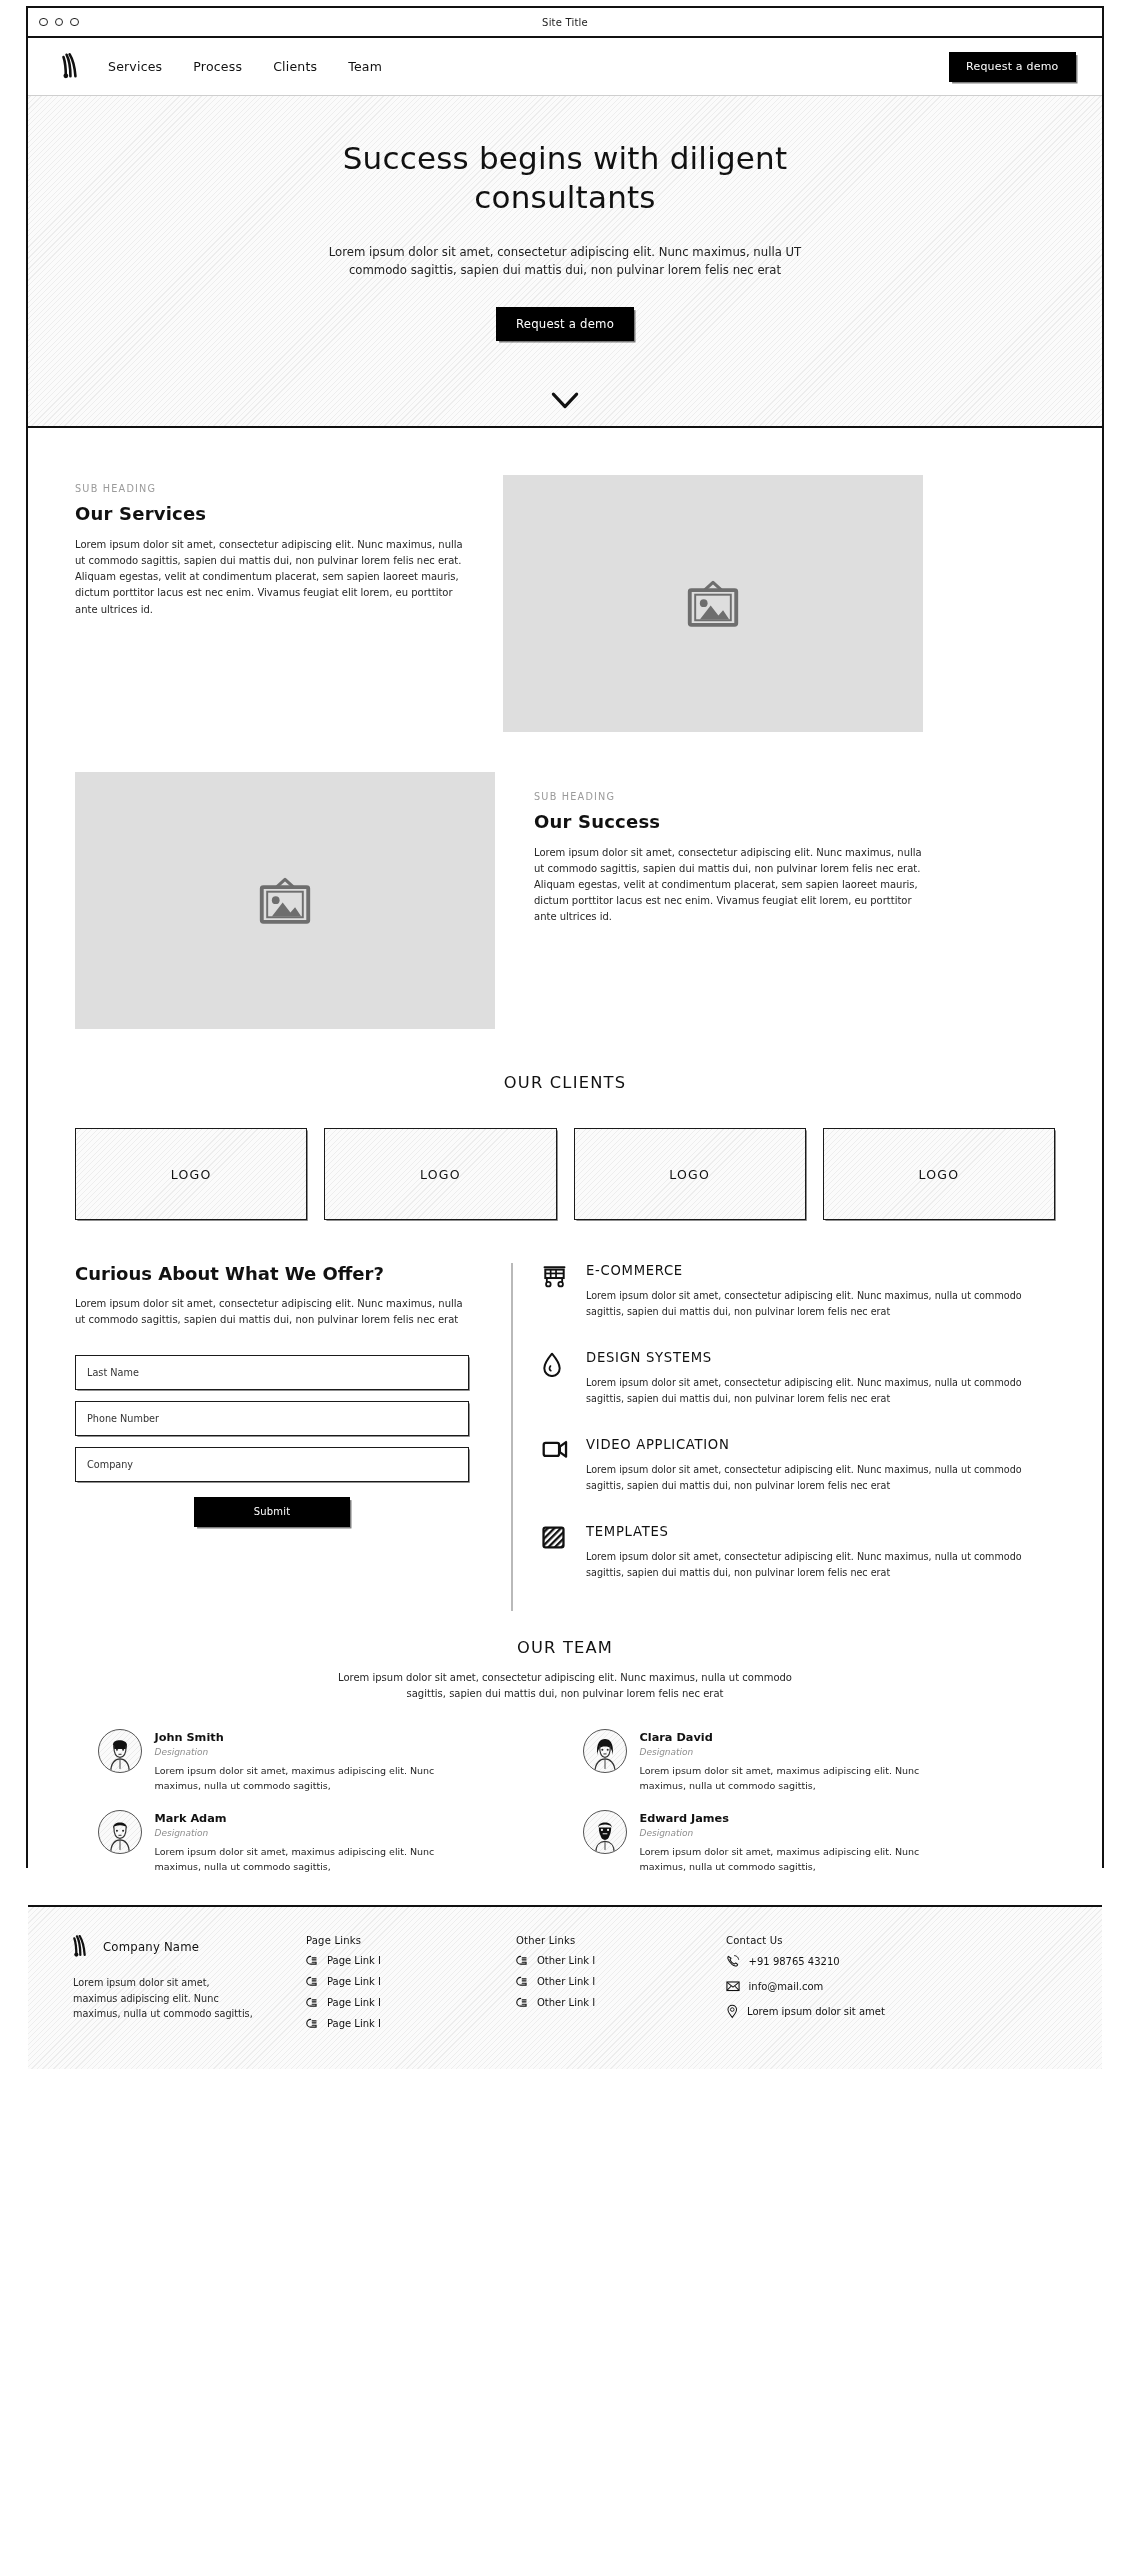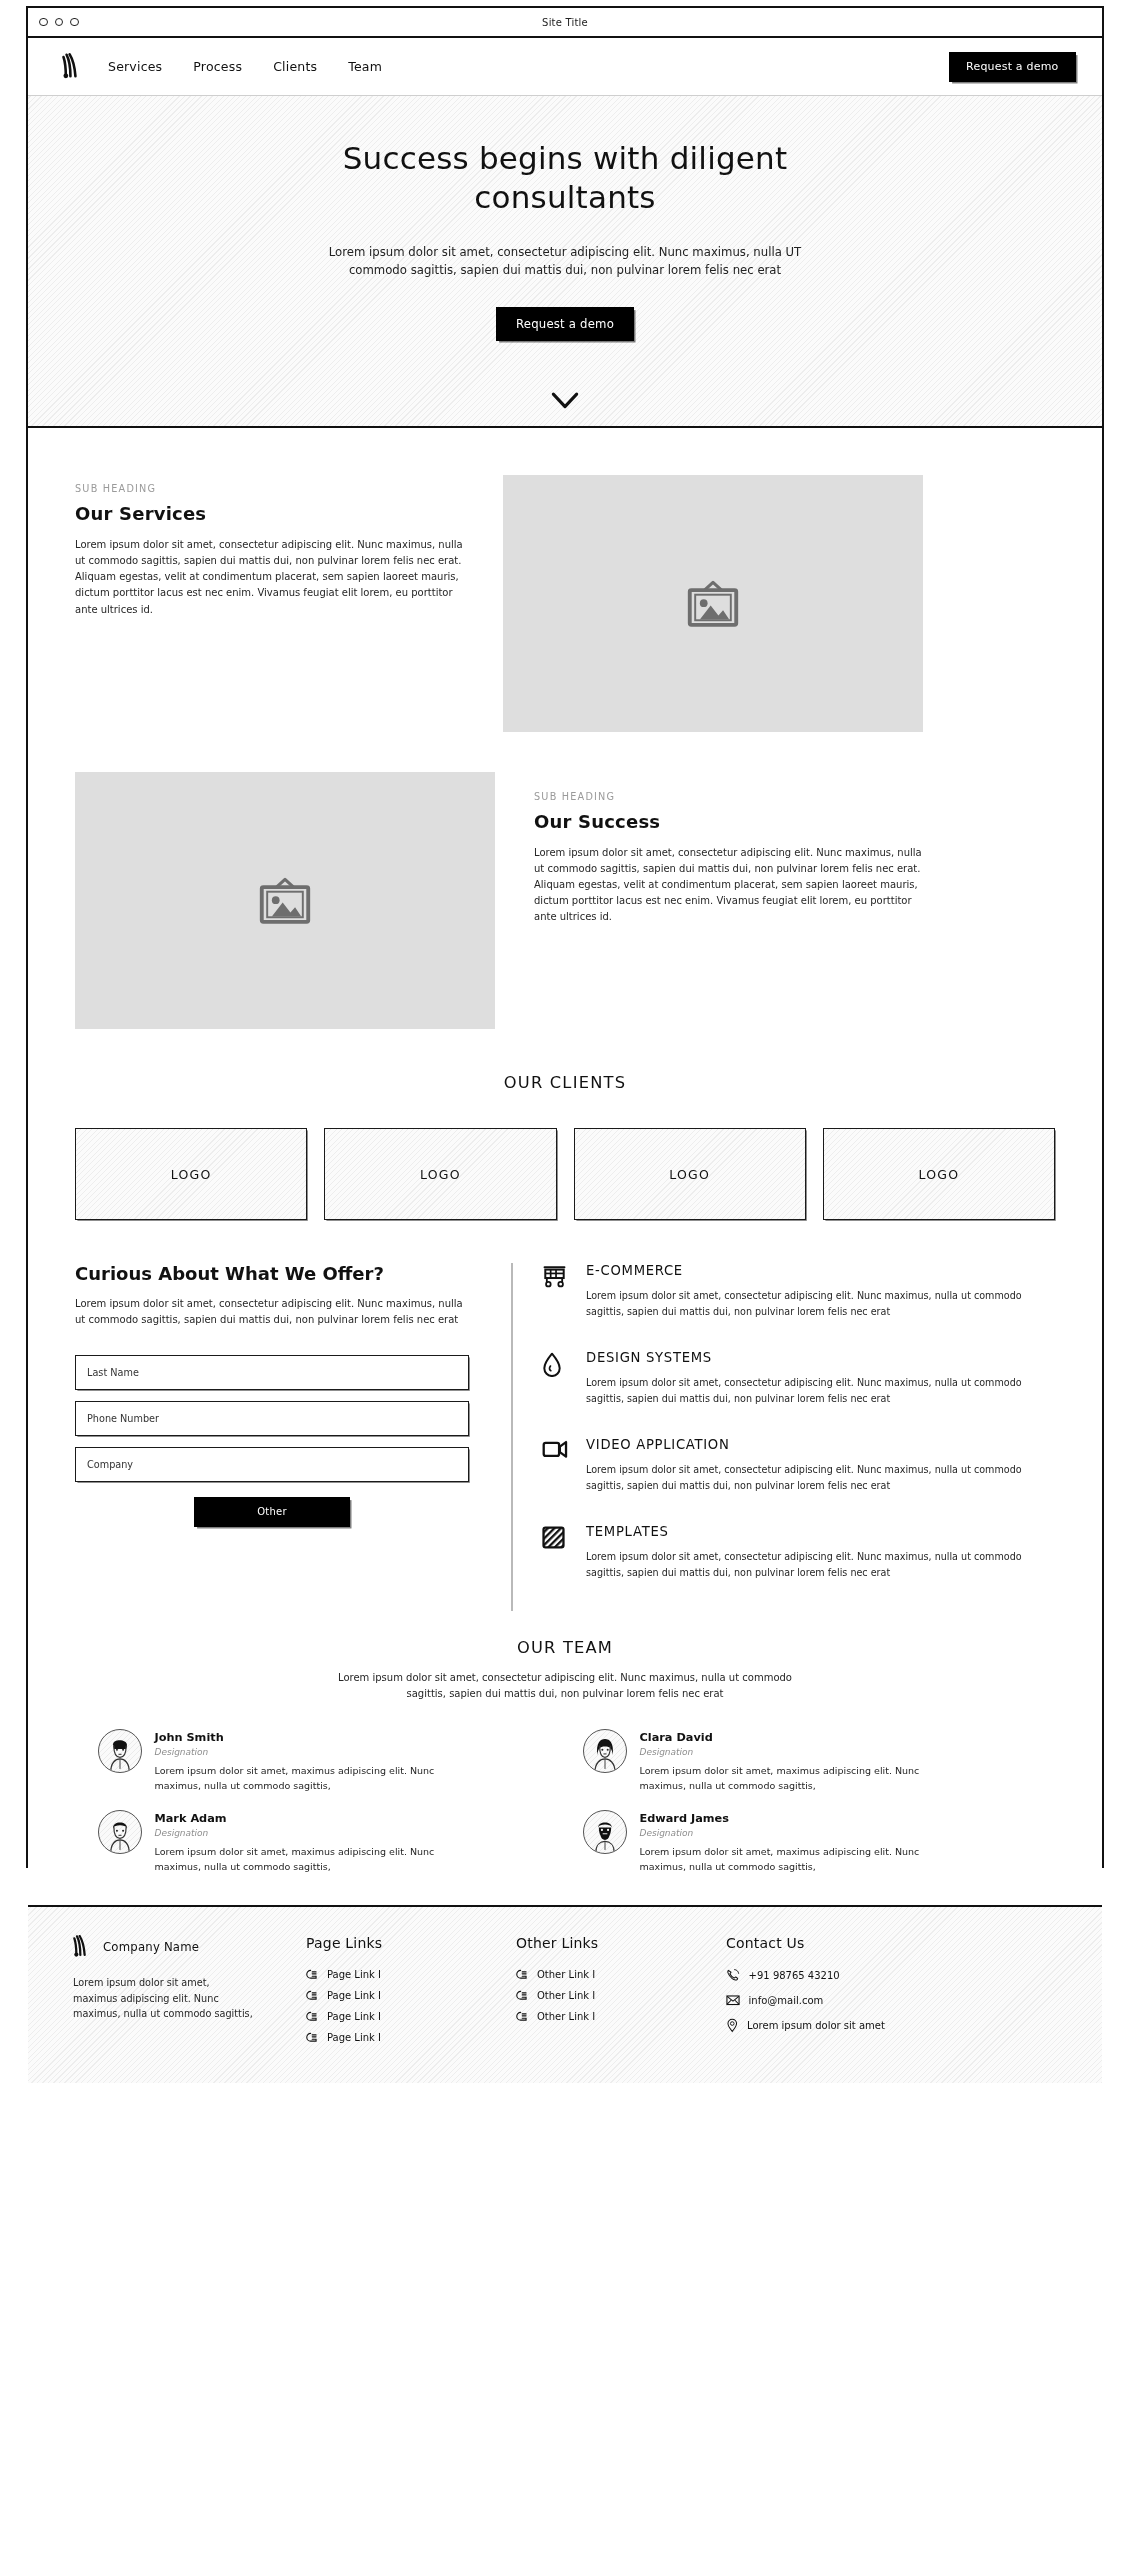--- a/index.html
+++ b/index.html
@@ -365,23 +365,23 @@
     letter-spacing: 0.2px;
   }
   #footer-about {
     font-size: 9.7px;
     line-height: 1.62;
     color: #262626;
     max-width: 183px;
   }
   .footer-col { width: 210px; }
   .footer-col-title {
-    font-size: 14px;
-    color: #111;
-    margin-bottom: 17px;
+    font-size: 10px;
+    color: #111;
+    margin-bottom: 8px;
     letter-spacing: 0.2px;
   }
   .footer-link {
     display: flex;
     align-items: center;
     gap: 7.8px;
     margin-bottom: 9.3px;
     font-size: 10px;
     color: #111;
     cursor: pointer;
@@ -495,21 +495,21 @@
 
       <div id="contact-left">
         <div id="form-title">Curious About What We Offer?</div>
         <p id="form-sub" class="body-copy">Lorem ipsum dolor sit amet, consectetur adipiscing elit. Nunc maximus, nulla ut commodo sagittis, sapien dui mattis dui, non pulvinar lorem felis nec erat</p>
 
         <div class="form-field sketch-border">Last Name</div>
         <div class="form-field sketch-border">Phone Number</div>
         <div class="form-field sketch-border">Company</div>
 
 
-        <button id="submit-btn" class="btn-dark">Other</button>
+        <button id="submit-btn" class="btn-dark">Submit</button>
       </div>
 
       <div id="contact-divider"></div>
 
       <div id="contact-right">
 
         <div class="feature">
           <div class="feature-icon">
             <svg width="25" height="23" viewBox="0 0 32 30">
               <path d="M3 3 H29" stroke="#111" stroke-width="2.6" stroke-linecap="round"></path>

